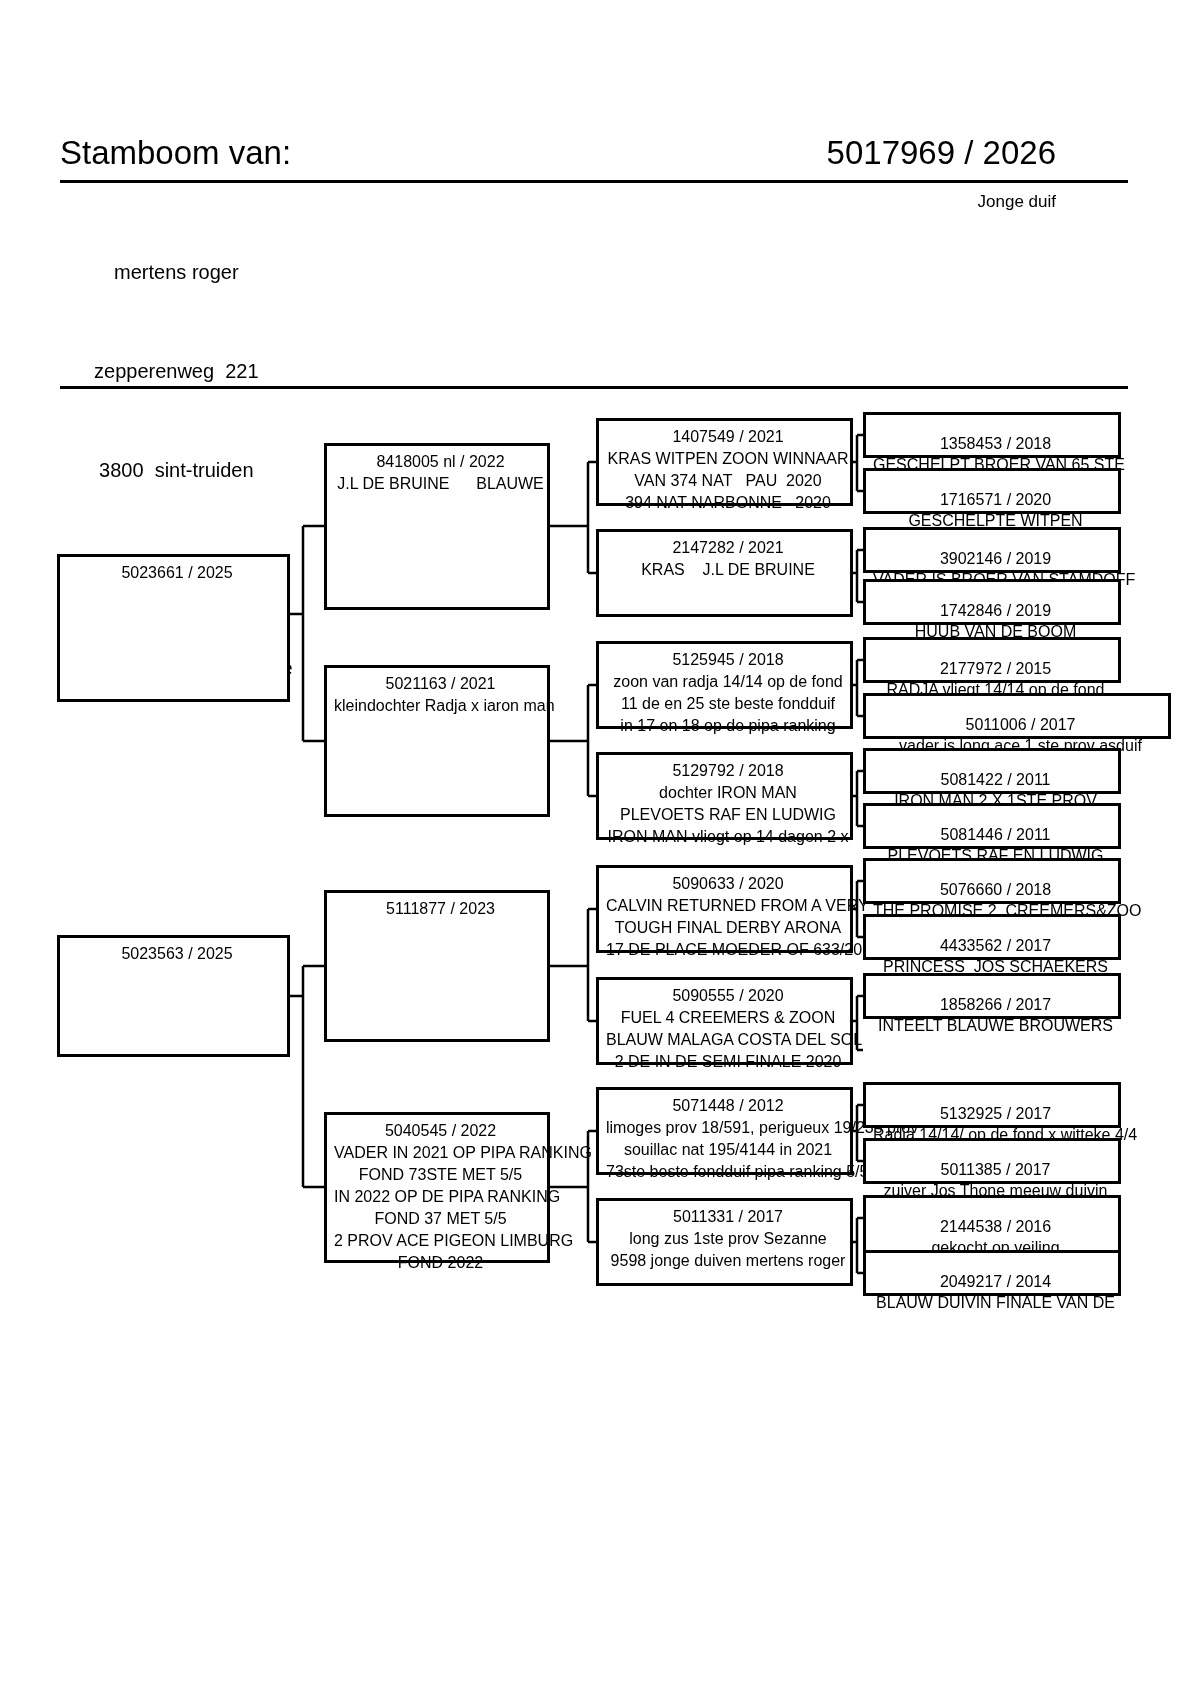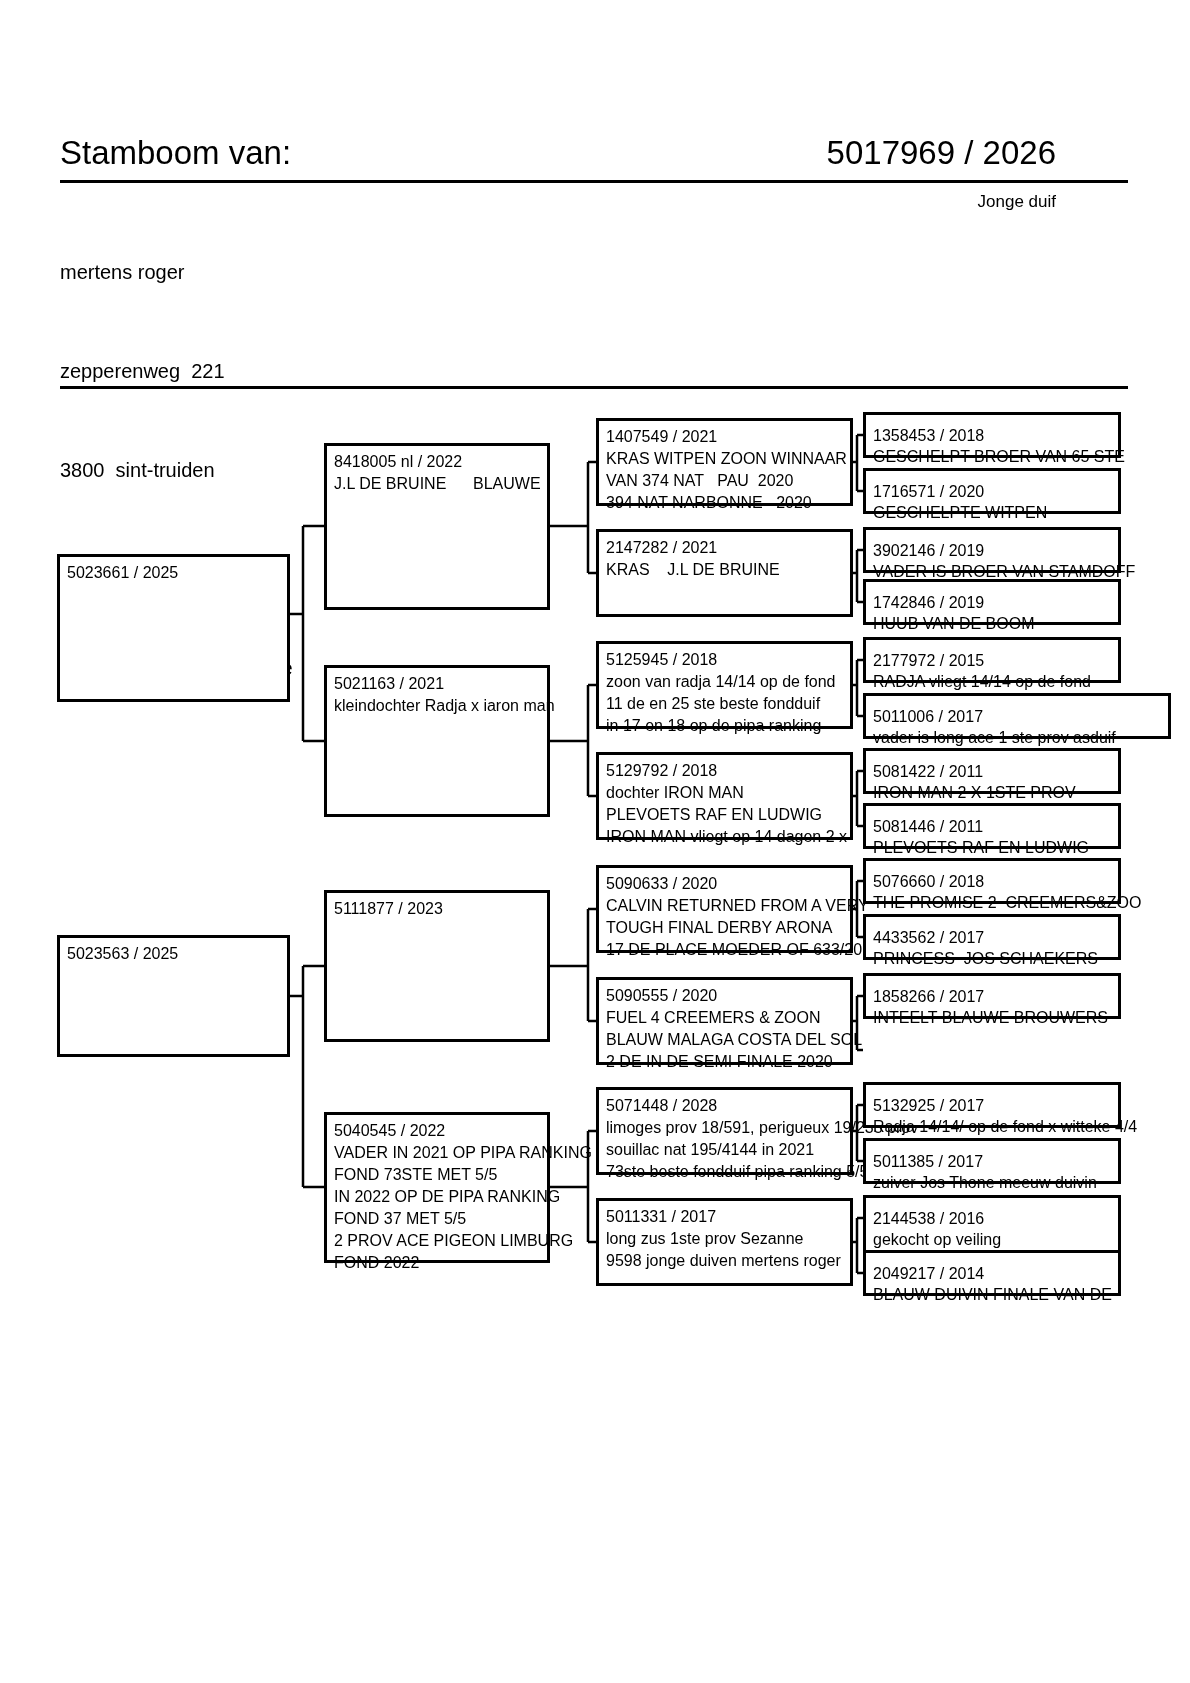--- a/index.html
+++ b/index.html
@@ -1,29 +1,29 @@
 <!DOCTYPE html>
 <html><head>
 <meta charset="utf-8">
 <style>
   html,body{margin:0;padding:0;background:#ffffff;}
   body{width:1190px;height:1683px;position:relative;font-family:"Liberation Sans","DejaVu Sans",sans-serif;color:#000;}
-  .page{position:absolute;inset:0;background:#fff;}
+  .page{position:absolute;inset:0;background:#fff;text-align:center;}
   .abs{position:absolute;}
   .title{left:60px;top:134px;font-size:33px;letter-spacing:0px;white-space:pre;}
   .ring-no{top:134px;right:134px;font-size:33px;white-space:pre;margin-left:24px;}
   .rule{left:60px;width:1068px;height:3px;background:#000;}
   .rule1{top:180px;}
   .rule2{top:386px;}
   .owner{left:60px;top:190px;font-size:20px;line-height:33px;white-space:pre;}
   .bird-type{top:192px;right:134px;font-size:17px;white-space:pre;}
   .connectors{left:0;top:0;}
   .box{position:absolute;box-sizing:border-box;border:3px solid #000;background:#fff;padding:5px 0 0 7px;font-size:16px;line-height:22px;overflow:visible;}
   .box .tl,.box .ring{white-space:pre;}
-  .g4{padding-top:10px;line-height:21px;}
+  .g4{padding-top:18px;line-height:21px;}
 </style>
 </head>
 <body>
 
 <div class="page">
 
   <div class="abs title">Stamboom van:</div>
   <div class="abs ring-no">5017969 / 2026</div>
   <div class="abs rule rule1"></div>
 
@@ -120,21 +120,21 @@
   </div>
   <div class="box" style="left:596px;top:977px;width:257px;height:88px">
     <div class="ring">5090555 / 2020</div>
     <div>
         <div class="tl">FUEL 4 CREEMERS &amp; ZOON</div>
         <div class="tl">BLAUW MALAGA COSTA DEL SOL</div>
         <div class="tl">2 DE IN DE SEMI FINALE 2020</div>
       </div>
   </div>
   <div class="box" style="left:596px;top:1087px;width:257px;height:88px">
-    <div class="ring">5071448 / 2028</div>
+    <div class="ring">5071448 / 2012</div>
     <div>
         <div class="tl">limoges prov 18/591, perigueux 19/235 prov</div>
         <div class="tl">souillac nat 195/4144 in 2021</div>
         <div class="tl">73ste beste fondduif pipa ranking 5/5</div>
       </div>
   </div>
   <div class="box" style="left:596px;top:1198px;width:257px;height:88px">
     <div class="ring">5011331 / 2017</div>
     <div>
         <div class="tl">long zus 1ste prov Sezanne</div>

